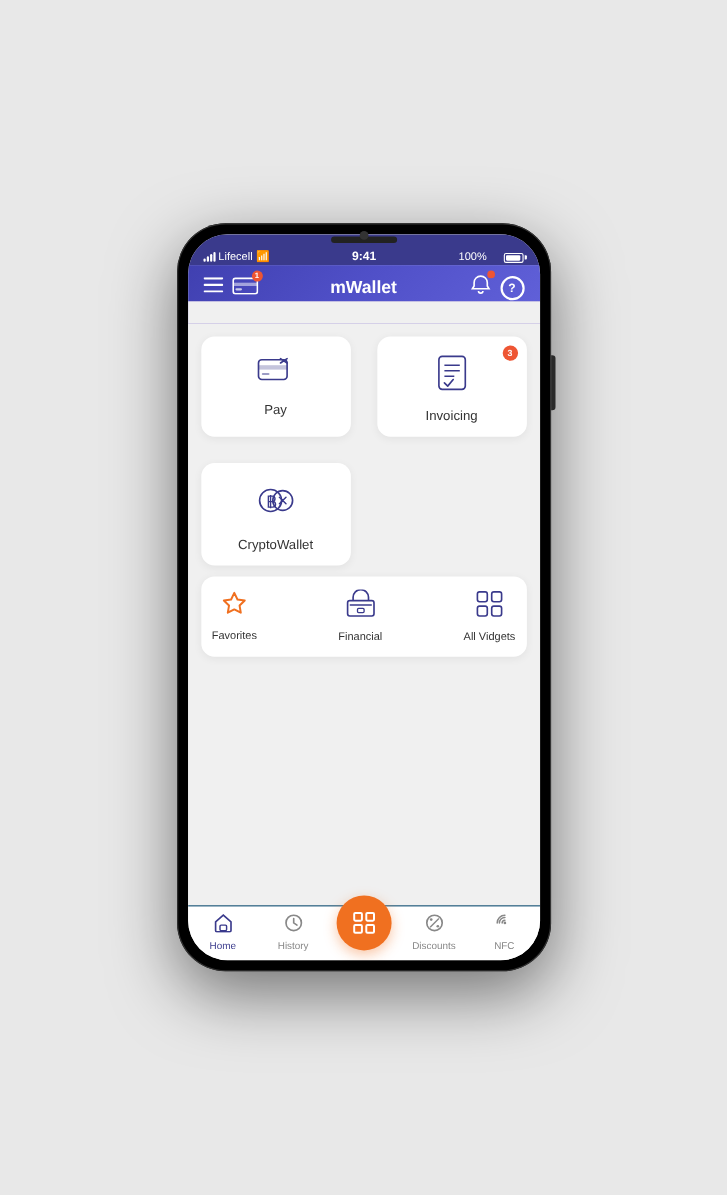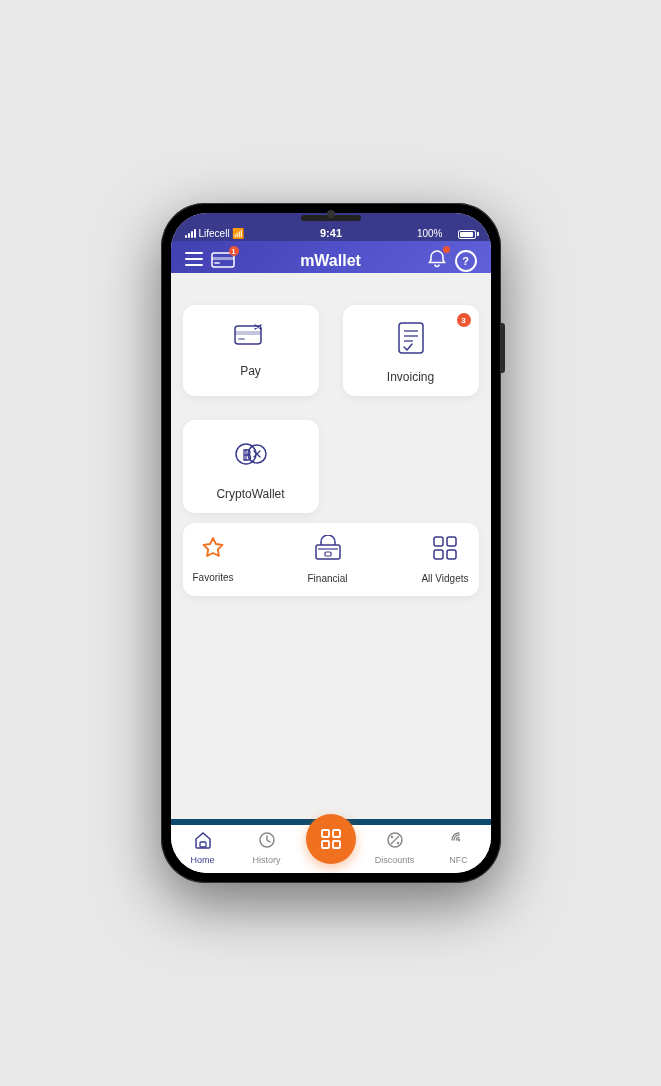--- a/index.html
+++ b/index.html
@@ -216,21 +216,21 @@
     .widget-icon.blue { color: #3a3a8c; }
     .widget-label { font-size: 10px; color: #333; font-weight: 500; }
 
     
     .bottom-nav {
       background: white;
       display: flex;
       align-items: center;
       justify-content: space-around;
       padding: 6px 0 8px;
-      border-top: 6px solid #0c4a6e;
+      border-top: 1px solid #0c4a6e;
       position: relative;
     }
     .nav-item {
       display: flex;
       flex-direction: column;
       align-items: center;
       gap: 2px;
       cursor: pointer;
       min-width: 50px;
     }

